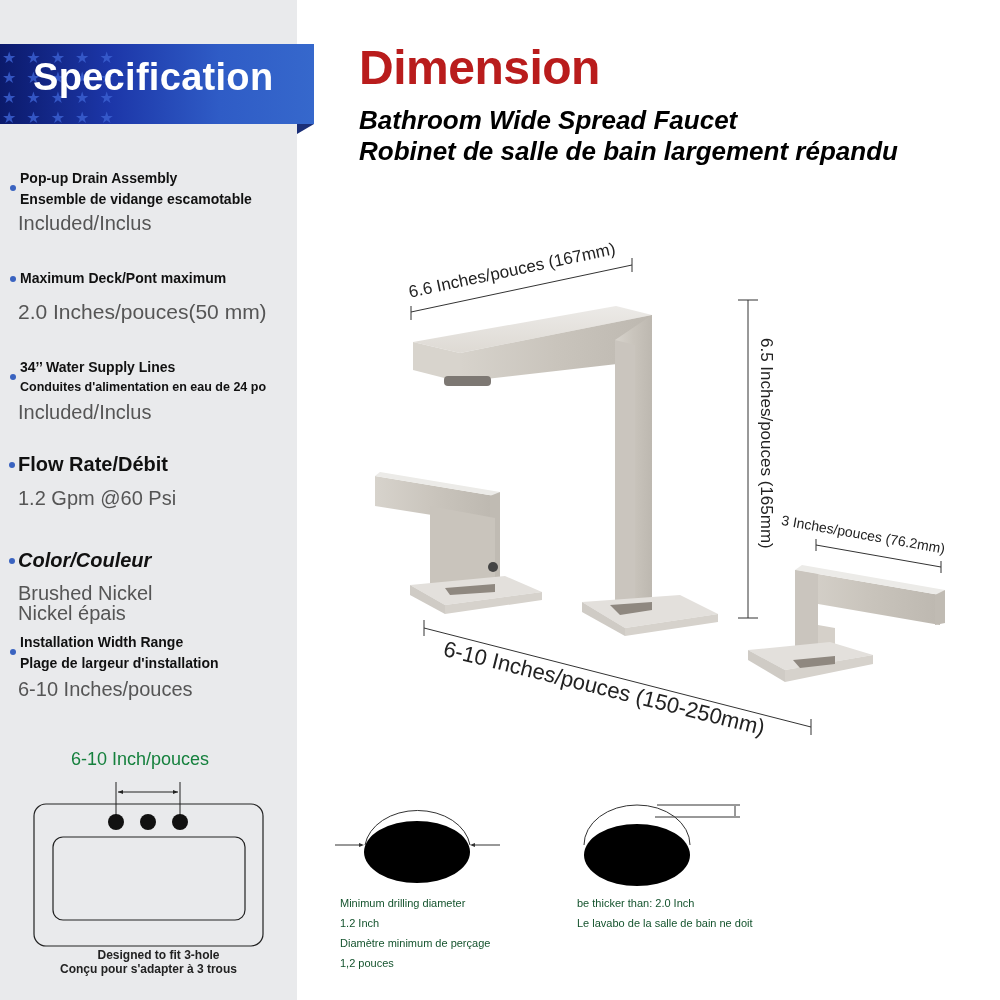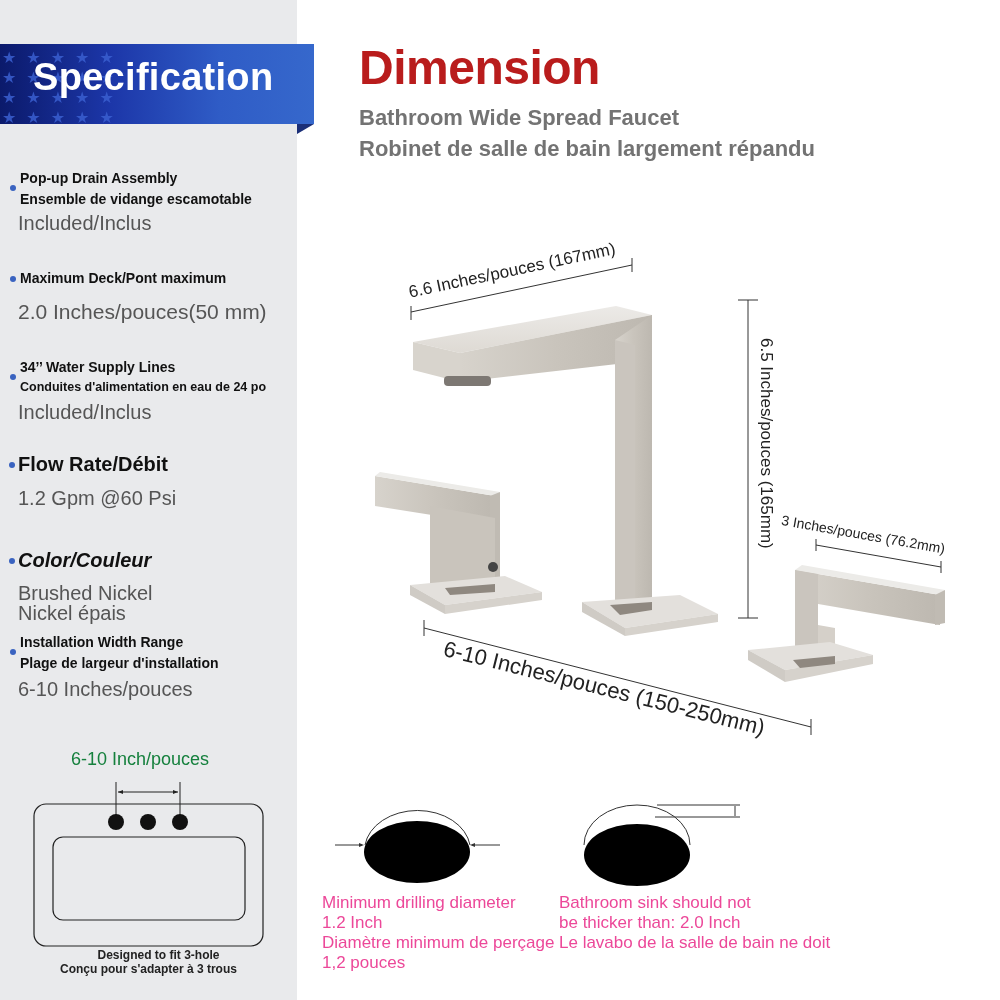--- a/index.html
+++ b/index.html
@@ -20,27 +20,27 @@
   .spec-item { position:absolute; left:0; width:297px; }
   .spec-item .dot { position:absolute; width:6px; height:6px; border-radius:50%; background:#3a63c0; }
   .spec-item .h1 { position:absolute; left:20px; font-size:14px; font-weight:bold; color:#111; white-space:nowrap; }
   .spec-item .h2 { position:absolute; left:20px; font-size:14px; font-weight:bold; color:#111; white-space:nowrap; }
   .spec-item .big { position:absolute; left:18px; font-size:20px; font-weight:bold; color:#111; white-space:nowrap; }
   .spec-item .val { position:absolute; left:18px; font-size:20px; color:#555; white-space:nowrap; }
   .sink-label { position:absolute; font-size:18px; color:#15803d; white-space:nowrap; }
   .sink-caption { position:absolute; left:0; width:297px; text-align:center; font-size:12px; font-weight:bold; color:#222; }
 
   .dim-title { position:absolute; left:359px; top:40px; font-size:48px; font-weight:bold; color:#b91c1c; letter-spacing:-0.5px; }
-  .dim-sub { position:absolute; left:359px; font-size:22px; font-weight:bold; color:#737373; white-space:nowrap; }
+  .dim-sub { position:absolute; left:359px; font-size:26px; font-weight:bold; color:#000000; white-space:nowrap;font-style:italic; }
 
   .meas { position:absolute; font-size:17px; color:#222; white-space:nowrap; transform-origin:left top; }
   .meas-sm { position:absolute; font-size:14px; color:#222; white-space:nowrap; transform-origin:left top; }
   .meas-lg { position:absolute; font-size:22px; color:#222; white-space:nowrap; transform-origin:left top; }
 
-  .note { position:absolute; font-size:17px; color:#ec4899; line-height:20px; white-space:nowrap; }
+  .note { position:absolute; font-size:11px; color:#14532d; line-height:20px; white-space:nowrap;margin-left:18px; }
 </style>
 </head>
 <body>
 
 <div class="left-panel"></div>
 
 <div class="spec-banner">
   <div class="stars">★★★★★<br>★★★★★<br>★★★★★<br>★★★★★</div>
   <div class="title">Specification</div>
 </div>
@@ -190,16 +190,15 @@
   <line x1="405" y1="11" x2="405" y2="21" stroke="#333" stroke-width="1"></line>
 </svg>
 
 <div class="note" style="left:322px;top:893px;">
   <div>Minimum drilling diameter</div>
   <div>1.2 Inch</div>
   <div>Diamètre minimum de perçage</div>
   <div>1,2 pouces</div>
 </div>
 <div class="note" style="left:559px;top:893px;">
-  <div>Bathroom sink should not</div>
   <div>be thicker than: 2.0 Inch</div>
   <div>Le lavabo de la salle de bain ne doit</div>
 </div>
 
 </body></html>

